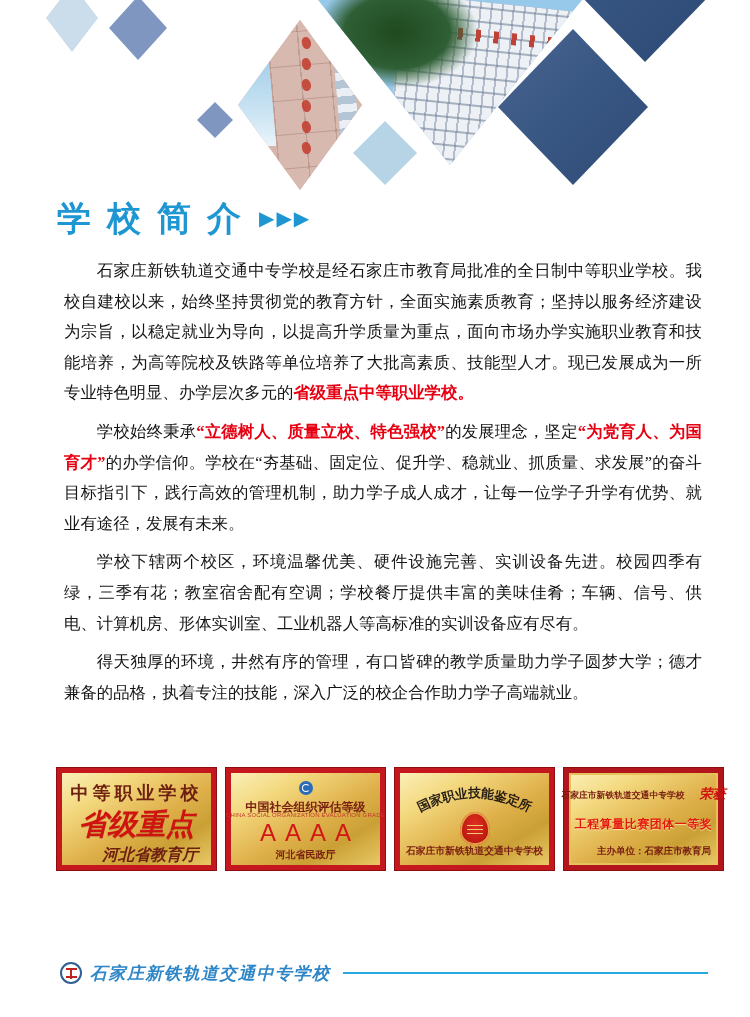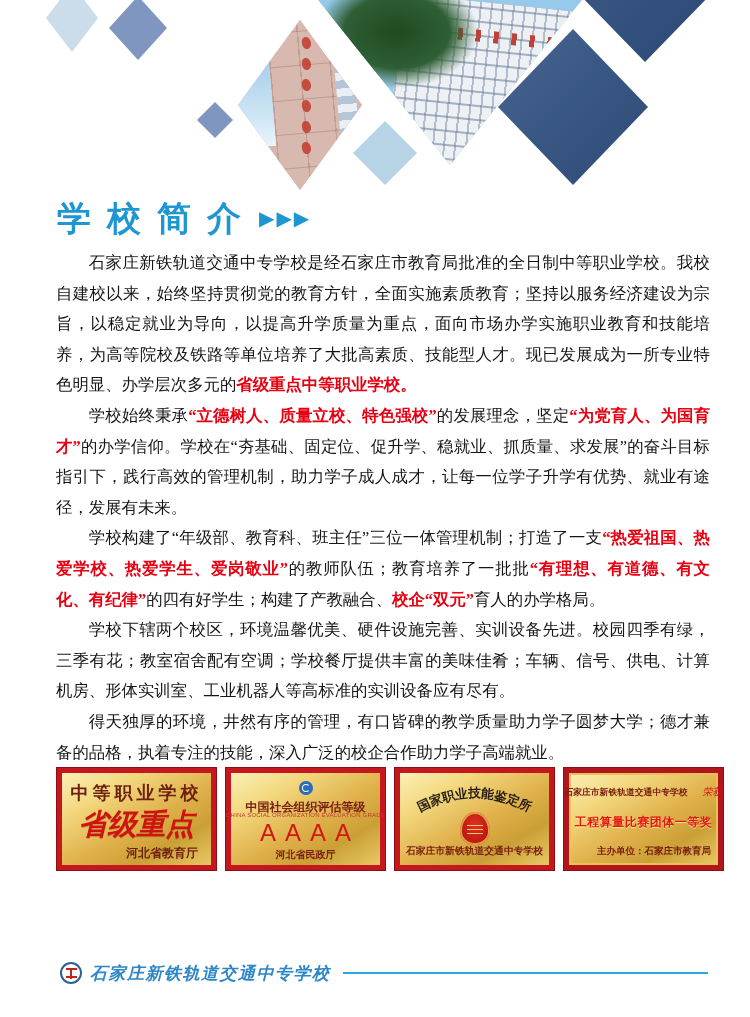--- a/index.html
+++ b/index.html
@@ -42,54 +42,54 @@
 
   
   .title-row{position:absolute;left:57px;top:196px;display:flex;align-items:center;}
   .title-row h1{margin:0;font-size:34px;font-weight:bold;color:#1e96d2;letter-spacing:16px;}
   .title-arrows{font-size:20px;color:#1e96d2;letter-spacing:2px;margin-left:2px;
       font-family:"DejaVu Sans",sans-serif;padding-bottom:2px;}
 
   
   .intro{position:absolute;left:56px;top:248px;width:654px;font-size:16.4px;line-height:30.6px;
       color:#151515;text-align:justify;}
-  .intro p{margin:0;text-indent:2em;}
+  .intro p{margin:8px;text-indent:2em;}
   .rd{color:#e60012;font-weight:bold;}
 
   
   .plaques{position:absolute;left:57px;top:768px;display:flex;gap:10px;}
   .plaque{box-sizing:border-box;width:159px;height:102px;border:5px solid #c5181e;
       outline:1px solid #8f0d10;
       background:linear-gradient(150deg,#fbf0b8 0%,#f3d87e 25%,#dfb04a 55%,#caa035 75%,#e8c866 100%);
       display:flex;flex-direction:column;align-items:center;justify-content:space-between;
       padding:8px 5px 7px;font-family:"Liberation Sans","DejaVu Sans",sans-serif;}
   .p1-top{font-size:18px;font-weight:bold;color:#6d1f10;letter-spacing:4px;}
   .p1-main{font-size:29px;font-weight:bold;font-style:italic;color:#ce1310;
       font-family:"Liberation Serif",serif;text-shadow:0 1px 0 rgba(120,30,0,.25);}
-  .p1-bottom{font-size:12px;font-weight:bold;color:#6d1f10;align-self:flex-end;padding-right:8px;}
+  .p1-bottom{font-size:16px;font-weight:bold;color:#6d1f10;align-self:flex-end;padding-right:8px;font-style:italic;}
   .p2-head{display:flex;align-items:center;gap:4px;flex-direction:column;}
   .logo-circle{width:14px;height:14px;border-radius:50%;background:#2a6cb8;position:relative;flex:0 0 auto;}
   .logo-circle::after{content:"";position:absolute;left:3px;top:3px;width:8px;height:8px;
       border:1.6px solid #fff;border-right-color:transparent;border-radius:50%;box-sizing:border-box;}
   .p2-title{font-size:12px;font-weight:bold;color:#7a2012;white-space:nowrap;}
   .p2-eng{font-size:6px;color:#c2392b;letter-spacing:.2px;margin-top:-4px;white-space:nowrap;}
   .p2-grade{font-size:24px;font-weight:normal;color:#d31616;letter-spacing:9px;text-indent:9px;line-height:30px;}
   .p2-bottom{font-size:10px;font-weight:bold;color:#7a2012;}
   .p3-arch{margin-top:-2px;}
   .seal{width:30px;height:38px;margin-top:-4px;position:relative;
       background:radial-gradient(ellipse at 50% 40%,#e03024 0%,#c01b12 60%,#a31109 100%);
       border-radius:50% 50% 48% 48%/58% 58% 42% 42%;
       box-shadow:inset 0 0 0 2px rgba(240,200,90,.75);}
   .seal::after{content:"";position:absolute;left:7px;top:10px;width:16px;height:12px;
       background:repeating-linear-gradient(0deg,rgba(250,215,120,.9) 0 1.5px,transparent 1.5px 4px);}
   .p3-bottom{font-size:9.8px;font-weight:bold;color:#7a2012;white-space:nowrap;}
   .plaque.p4{border-color:#b3151c;box-shadow:inset 0 0 0 2px #e6c35a;}
   .p4-top{display:flex;align-items:baseline;gap:15px;white-space:nowrap;margin-top:4px;}
   .p4-school{font-size:8.8px;font-weight:bold;color:#7a2012;}
-  .p4-won{font-size:10px;font-weight:normal;font-style:italic;color:#cf1111;
+  .p4-won{font-size:13px;font-weight:bold;font-style:italic;color:#cf1111;
       font-family:"Liberation Serif",serif;}
   .p4-award{font-size:12px;font-weight:bold;color:#e4190d;letter-spacing:.5px;white-space:nowrap;
       text-shadow:0 1px 1px rgba(255,240,180,.8);}
   .p4-host{font-size:9.5px;font-weight:bold;color:#7a2012;align-self:flex-end;padding-right:2px;}
 
   
   .footer{position:absolute;left:60px;right:0;top:958px;height:30px;display:flex;align-items:center;}
   .f-logo{width:22px;height:22px;border-radius:50%;border:2.5px solid #2f5f93;background:#fff;
       box-sizing:border-box;display:flex;align-items:center;justify-content:center;flex:0 0 auto;}
   .f-glyph{width:11px;height:11px;
@@ -136,21 +136,20 @@
   </div>
 
   <div class="title-row">
     <h1>学校简介</h1>
     <span class="title-arrows">▶▶▶</span>
   </div>
 
   <div class="intro">
       <p><span>石家庄新铁轨道交通中专学校是经石家庄市教育局批准的全日制中等职业学校。我校自建校以来，始终坚持贯彻党的教育方针，全面实施素质教育；坚持以服务经济建设为宗旨，以稳定就业为导向，以提高升学质量为重点，面向市场办学实施职业教育和技能培养，为高等院校及铁路等单位培养了大批高素质、技能型人才。现已发展成为一所专业特色明显、办学层次多元的</span><span class="rd">省级重点中等职业学校。</span></p>
       <p><span>学校始终秉承</span><span class="rd">“立德树人、质量立校、特色强校”</span><span>的发展理念，坚定</span><span class="rd">“为党育人、为国育才”</span><span>的办学信仰。学校在“夯基础、固定位、促升学、稳就业、抓质量、求发展”的奋斗目标指引下，践行高效的管理机制，助力学子成人成才，让每一位学子升学有优势、就业有途径，发展有未来。</span></p>
-      <p><span>学校构建了“年级部、教育科、班主任”三位一体管理机制；打造了一支</span><span class="rd">“热爱祖国、热爱学校、热爱学生、爱岗敬业”</span><span>的教师队伍；教育培养了一批批</span><span class="rd">“有理想、有道德、有文化、有纪律”</span><span>的四有好学生；构建了产教融合、</span><span class="rd">校企“双元”</span><span>育人的办学格局。</span></p>
       <p><span>学校下辖两个校区，环境温馨优美、硬件设施完善、实训设备先进。校园四季有绿，三季有花；教室宿舍配有空调；学校餐厅提供丰富的美味佳肴；车辆、信号、供电、计算机房、形体实训室、工业机器人等高标准的实训设备应有尽有。</span></p>
       <p><span>得天独厚的环境，井然有序的管理，有口皆碑的教学质量助力学子圆梦大学；德才兼备的品格，执着专注的技能，深入广泛的校企合作助力学子高端就业。</span></p>
     </div>
 
   <div class="plaques">
 
     <div class="plaque">
       <div class="p1-top">中等职业学校</div>
       <div class="p1-main">省级重点</div>
       <div class="p1-bottom">河北省教育厅</div>

